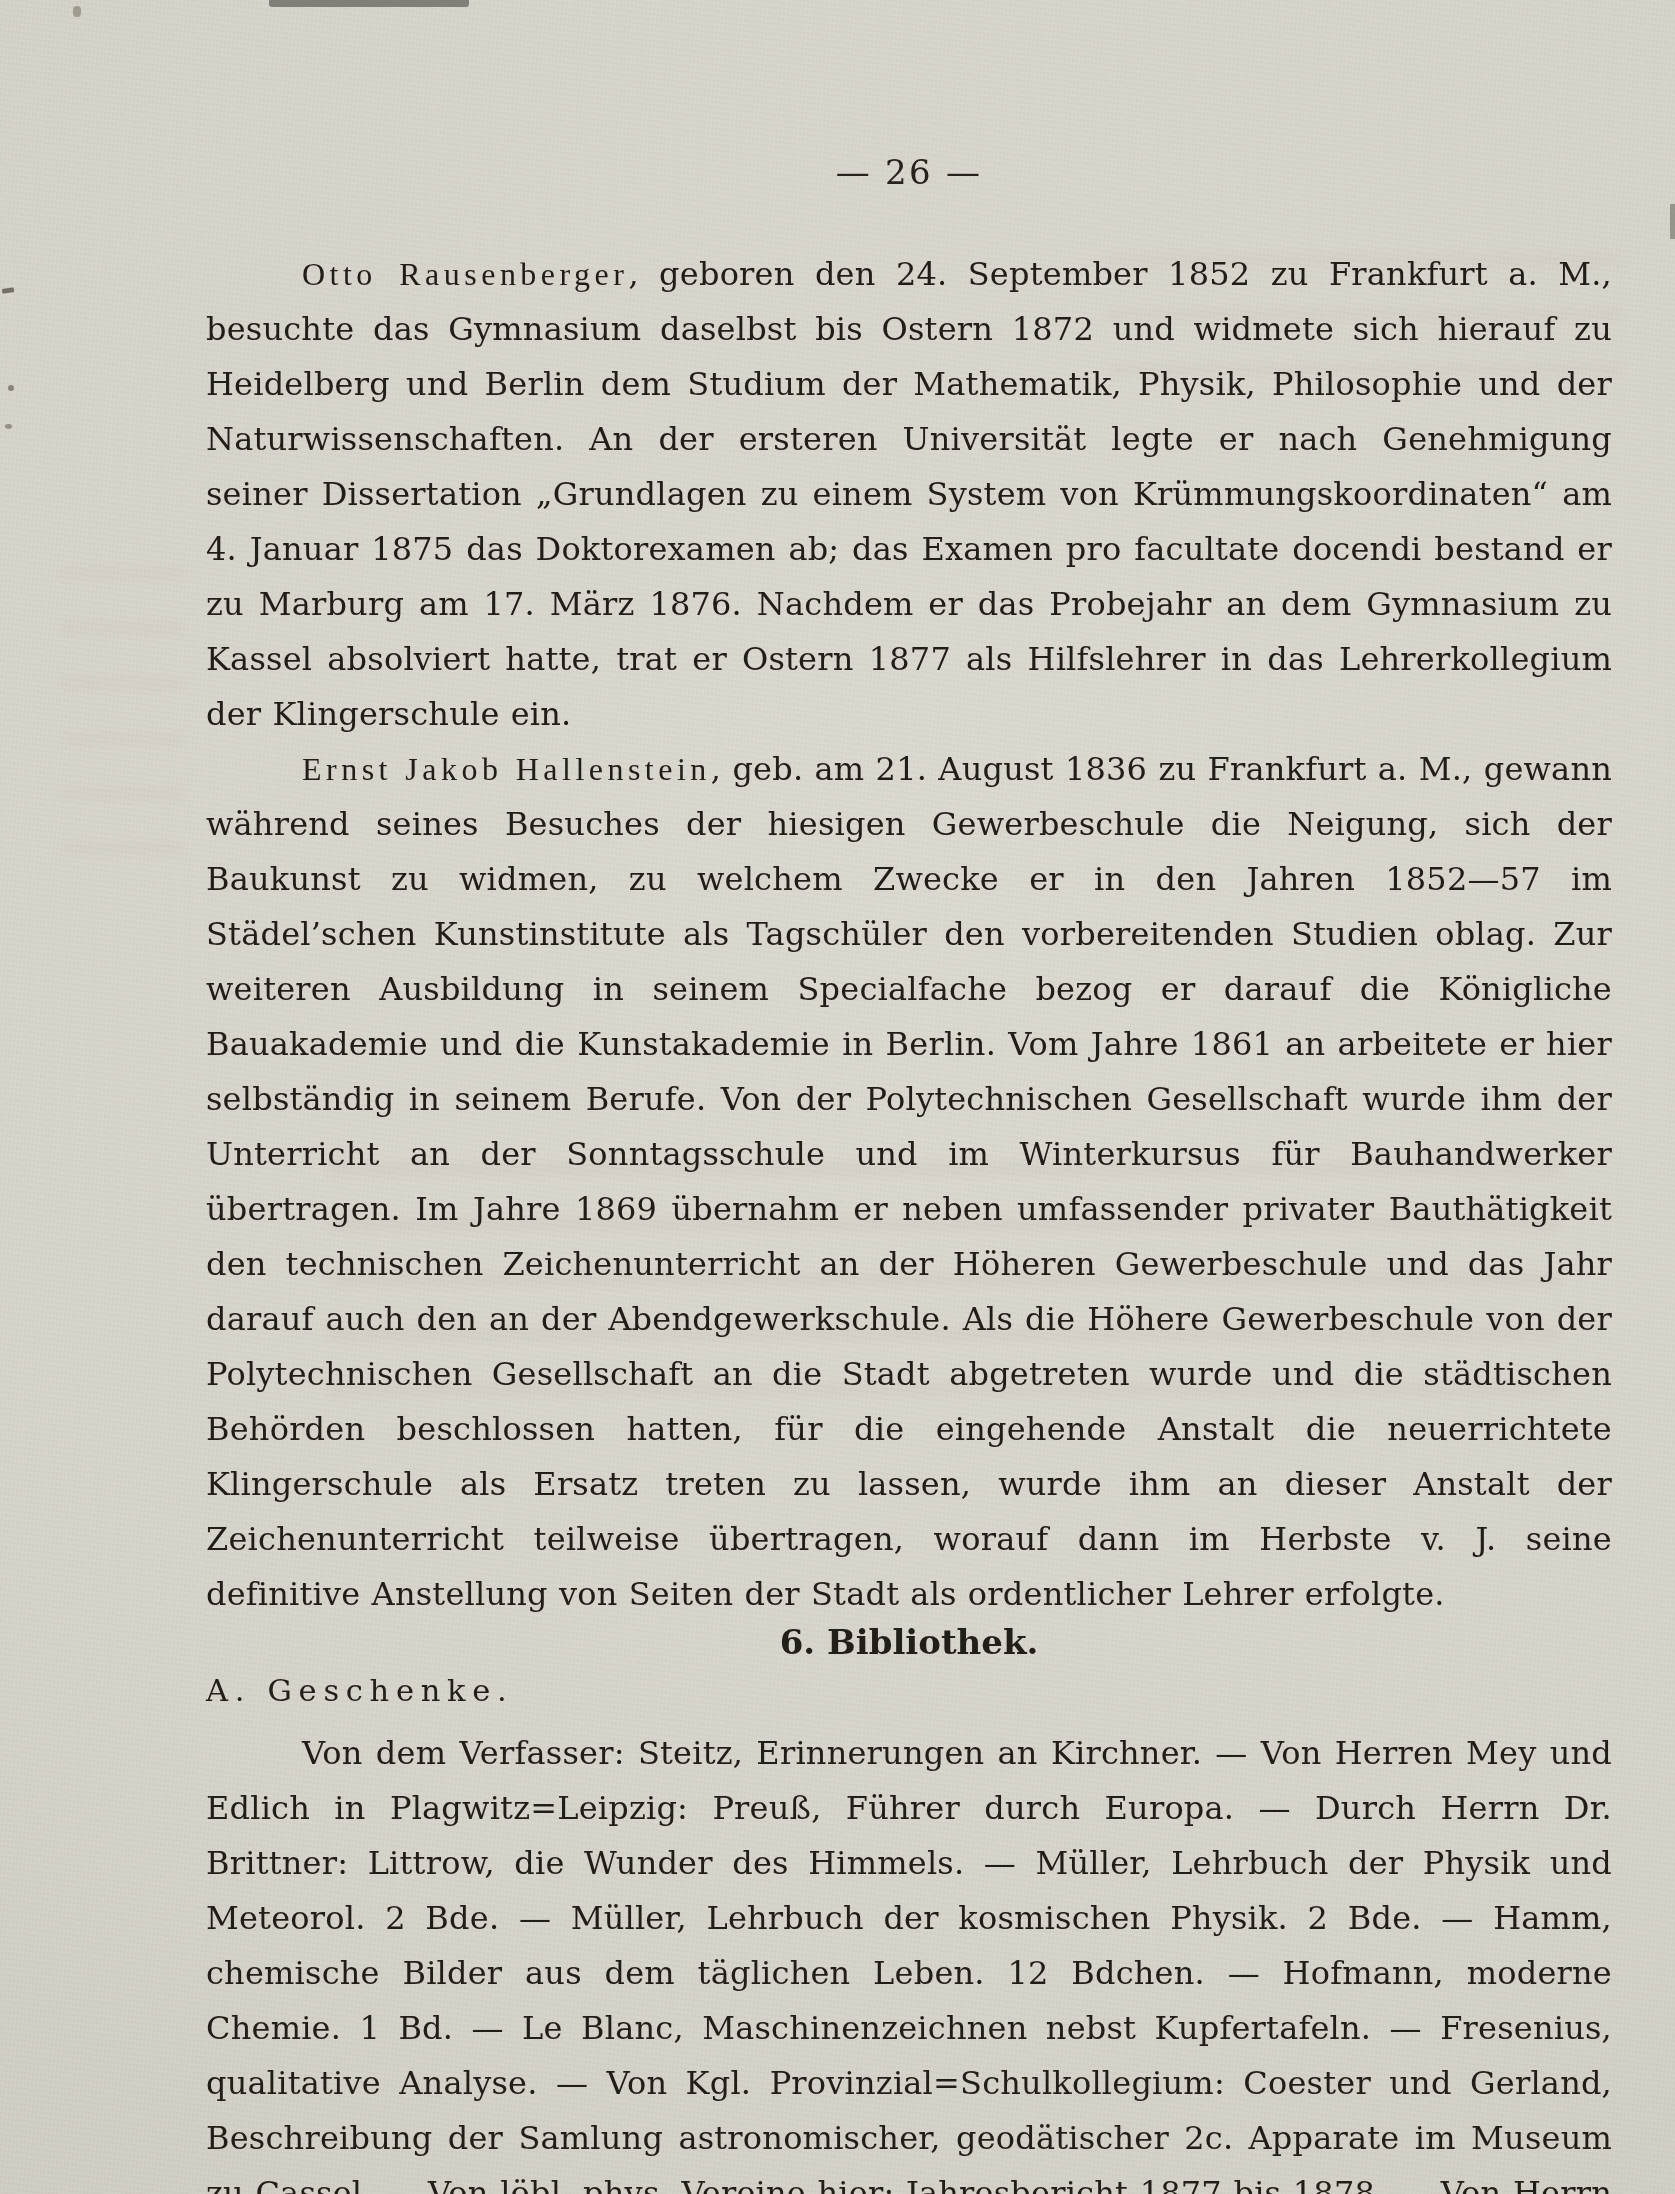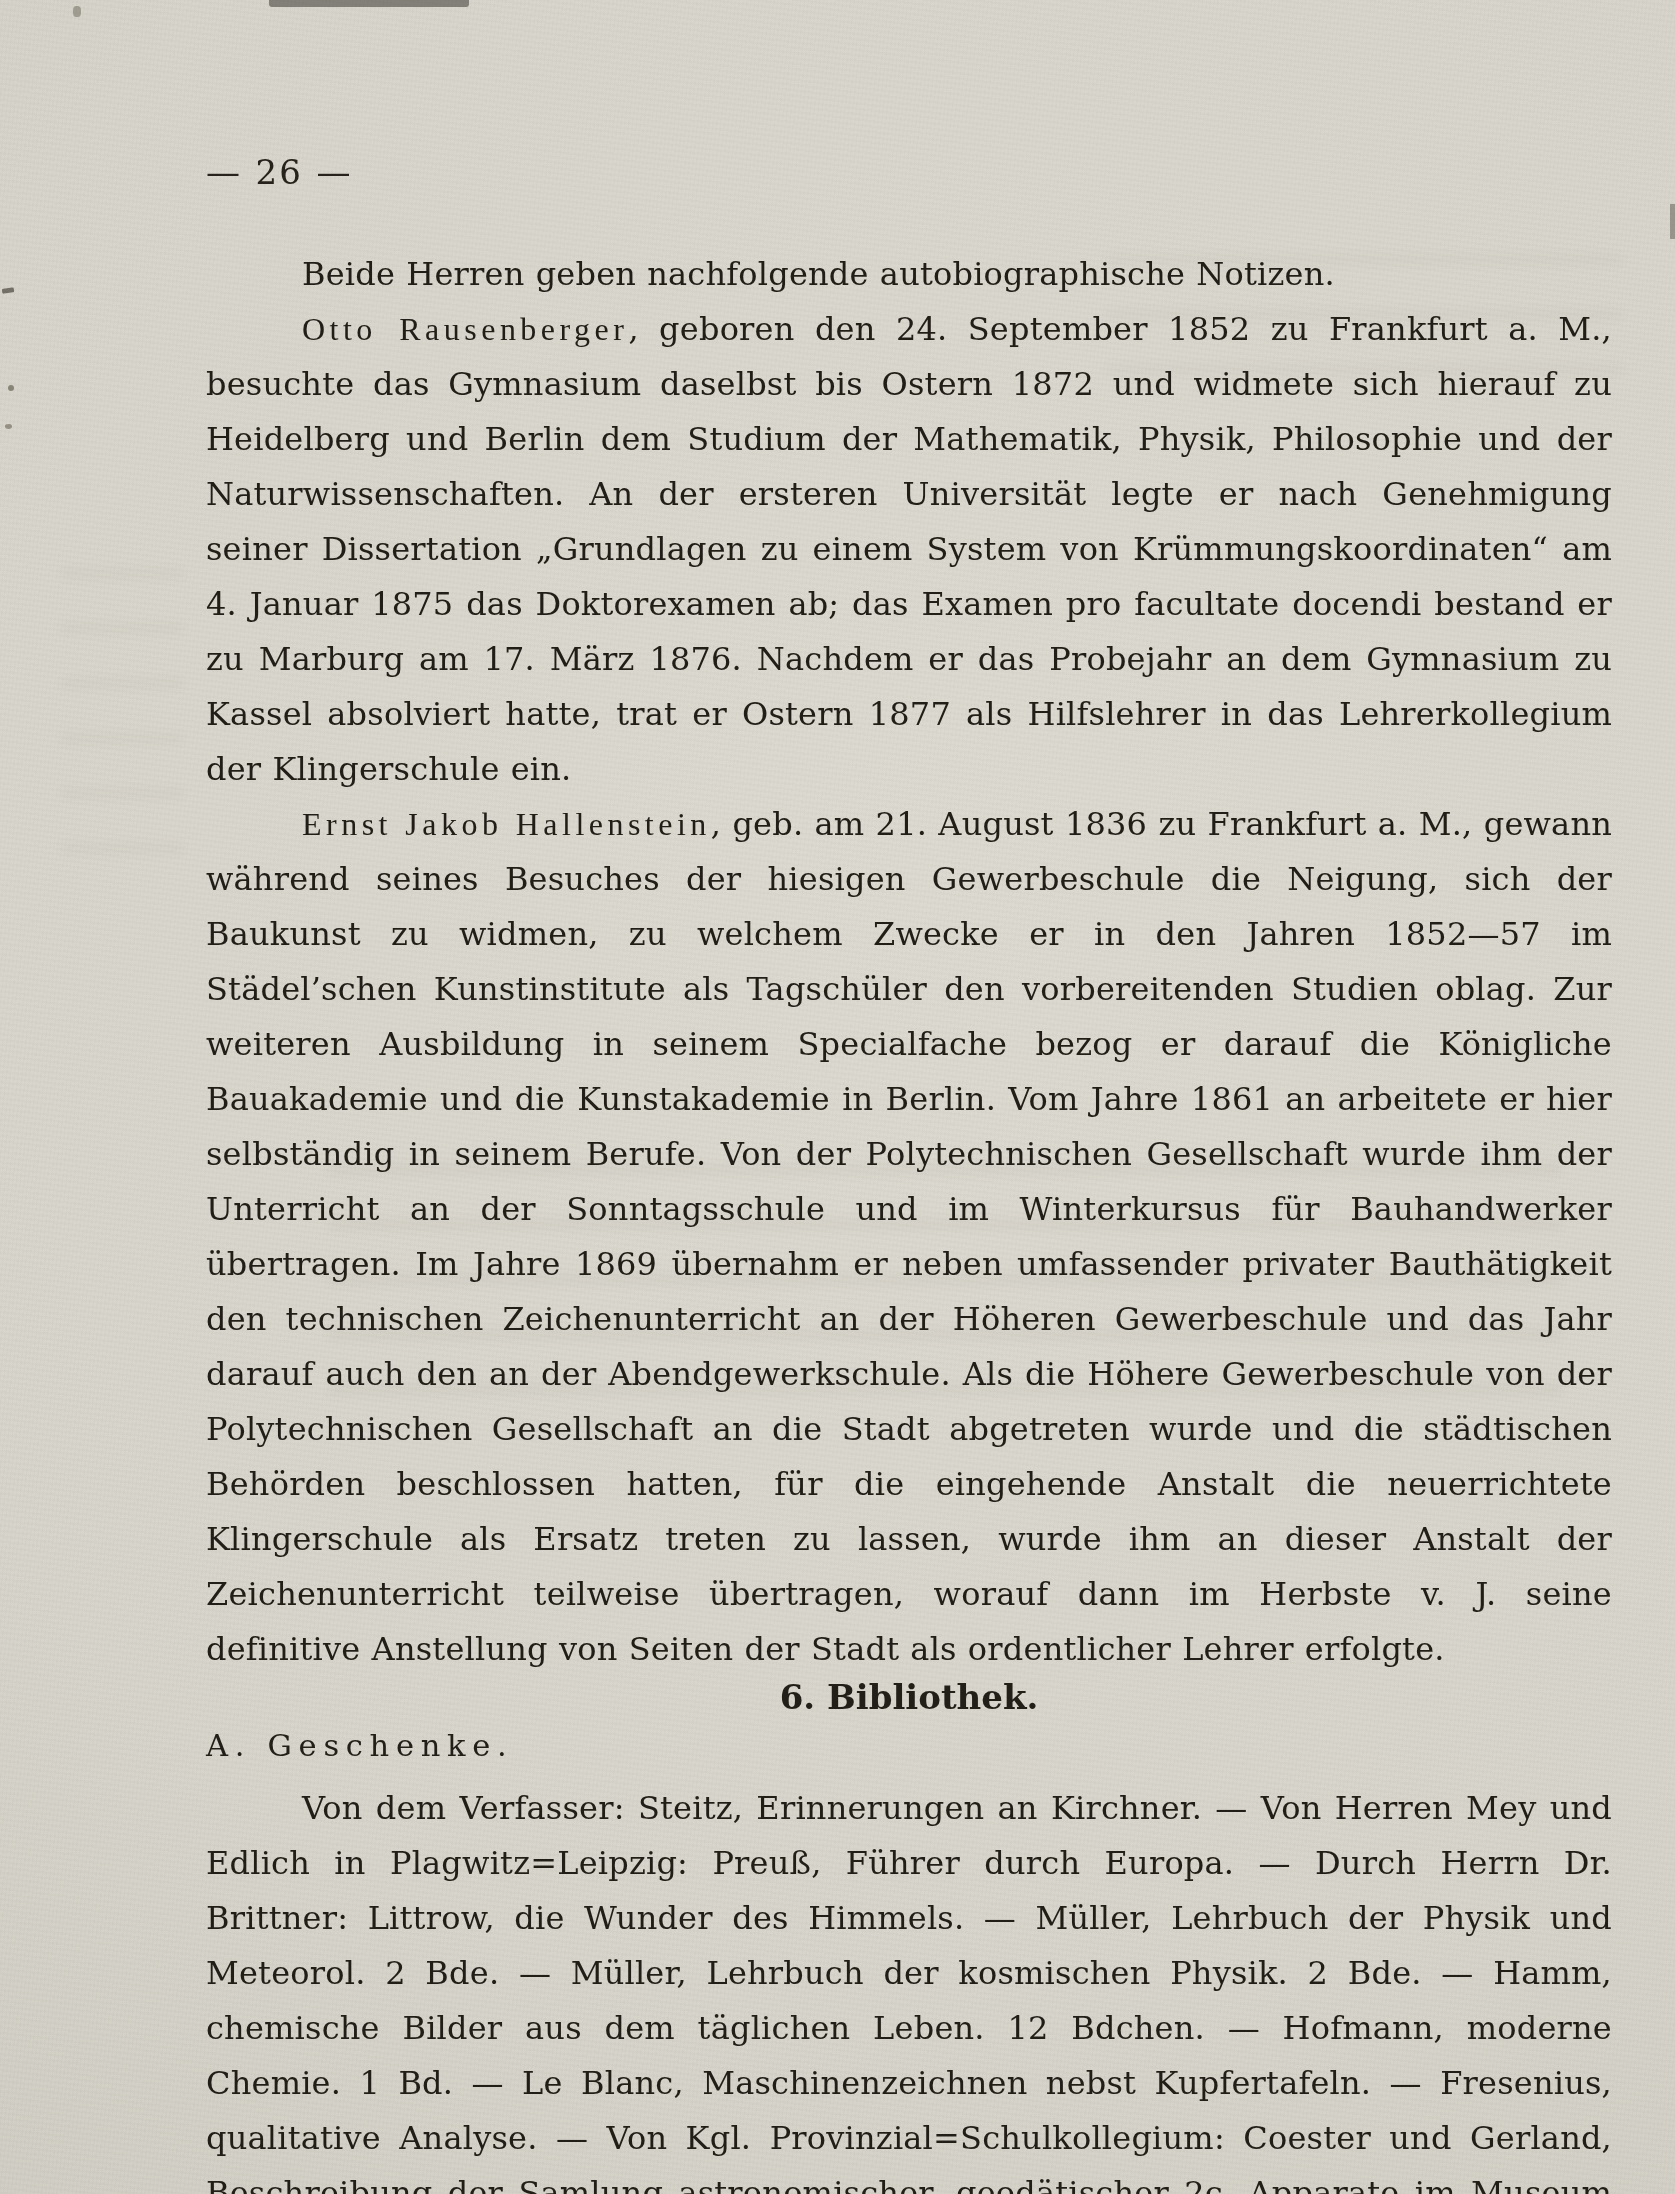--- a/index.html
+++ b/index.html
@@ -46,20 +46,21 @@
   .s6 { left: 73px;  top: 6.1px;    width: 8.4px;  height: 11.4px; background:#6a6557; opacity:.5;  border-radius:40%; }
 
   .text-block {
     position: absolute;
     left: 206px;
     top: 152px;
     width: 1406px;
     color: #211d17;
   }
   .page-number {
+    text-align: center;
     font-size: 34px;
     letter-spacing: 2.3px;
     margin-bottom: 55px;
     color: #27231c;
   }
   p.para {
     margin: 0;
     font-size: 32px;
     line-height: 55px;
     text-align: justify;
@@ -104,21 +105,20 @@
   <div class="speck s2"></div>
   <div class="speck s3"></div>
   <div class="speck s4"></div>
   <div class="speck s5"></div>
   <div class="speck s6"></div>
 
   <div class="text-block">
 
     <div class="page-number">—  26  —</div>
 
-    <p class="para indent">Beide Herren geben nachfolgende autobiographische Notizen.</p>
 
     <p class="para indent"><span class="sperr">Otto Rausenberger</span><span>, geboren den 24. September 1852 zu Frankfurt a. M., besuchte das Gymnasium daselbst bis Ostern 1872 und widmete sich hierauf zu Heidelberg und Berlin dem Studium der Mathematik, Physik, Philosophie und der Naturwissenschaften. An der ersteren Universität legte er nach Genehmigung seiner Dissertation „Grundlagen zu einem System von Krümmungskoordinaten“ am 4. Januar 1875 das Doktorexamen ab; das Examen pro facultate docendi bestand er zu Marburg am 17. März 1876. Nachdem er das Probejahr an dem Gymnasium zu Kassel absolviert hatte, trat er Ostern 1877 als Hilfslehrer in das Lehrerkollegium der Klingerschule ein.</span></p>
 
     <p class="para indent"><span class="sperr">Ernst Jakob Hallenstein</span><span>, geb. am 21. August 1836 zu Frankfurt a. M., gewann während seines Besuches der hiesigen Gewerbeschule die Neigung, sich der Baukunst zu widmen, zu welchem Zwecke er in den Jahren 1852—57 im Städel’schen Kunstinstitute als Tagschüler den vorbereitenden Studien oblag. Zur weiteren Ausbildung in seinem Specialfache bezog er darauf die Königliche Bauakademie und die Kunstakademie in Berlin. Vom Jahre 1861 an arbeitete er hier selbständig in seinem Berufe. Von der Polytechnischen Gesellschaft wurde ihm der Unterricht an der Sonntagsschule und im Winterkursus für Bauhandwerker übertragen. Im Jahre 1869 übernahm er neben umfassender privater Bauthätigkeit den technischen Zeichenunterricht an der Höheren Gewerbeschule und das Jahr darauf auch den an der Abendgewerkschule. Als die Höhere Gewerbeschule von der Polytechnischen Gesellschaft an die Stadt abgetreten wurde und die städtischen Behörden beschlossen hatten, für die eingehende Anstalt die neuerrichtete Klingerschule als Ersatz treten zu lassen, wurde ihm an dieser Anstalt der Zeichenunterricht teilweise übertragen, worauf dann im Herbste v. J. seine definitive Anstellung von Seiten der Stadt als ordentlicher Lehrer erfolgte.</span></p>
 
 
     <h3 class="sub-heading">6. Bibliothek.</h3>
 
     <h4 class="subsub-heading">A. Geschenke.</h4>
 

